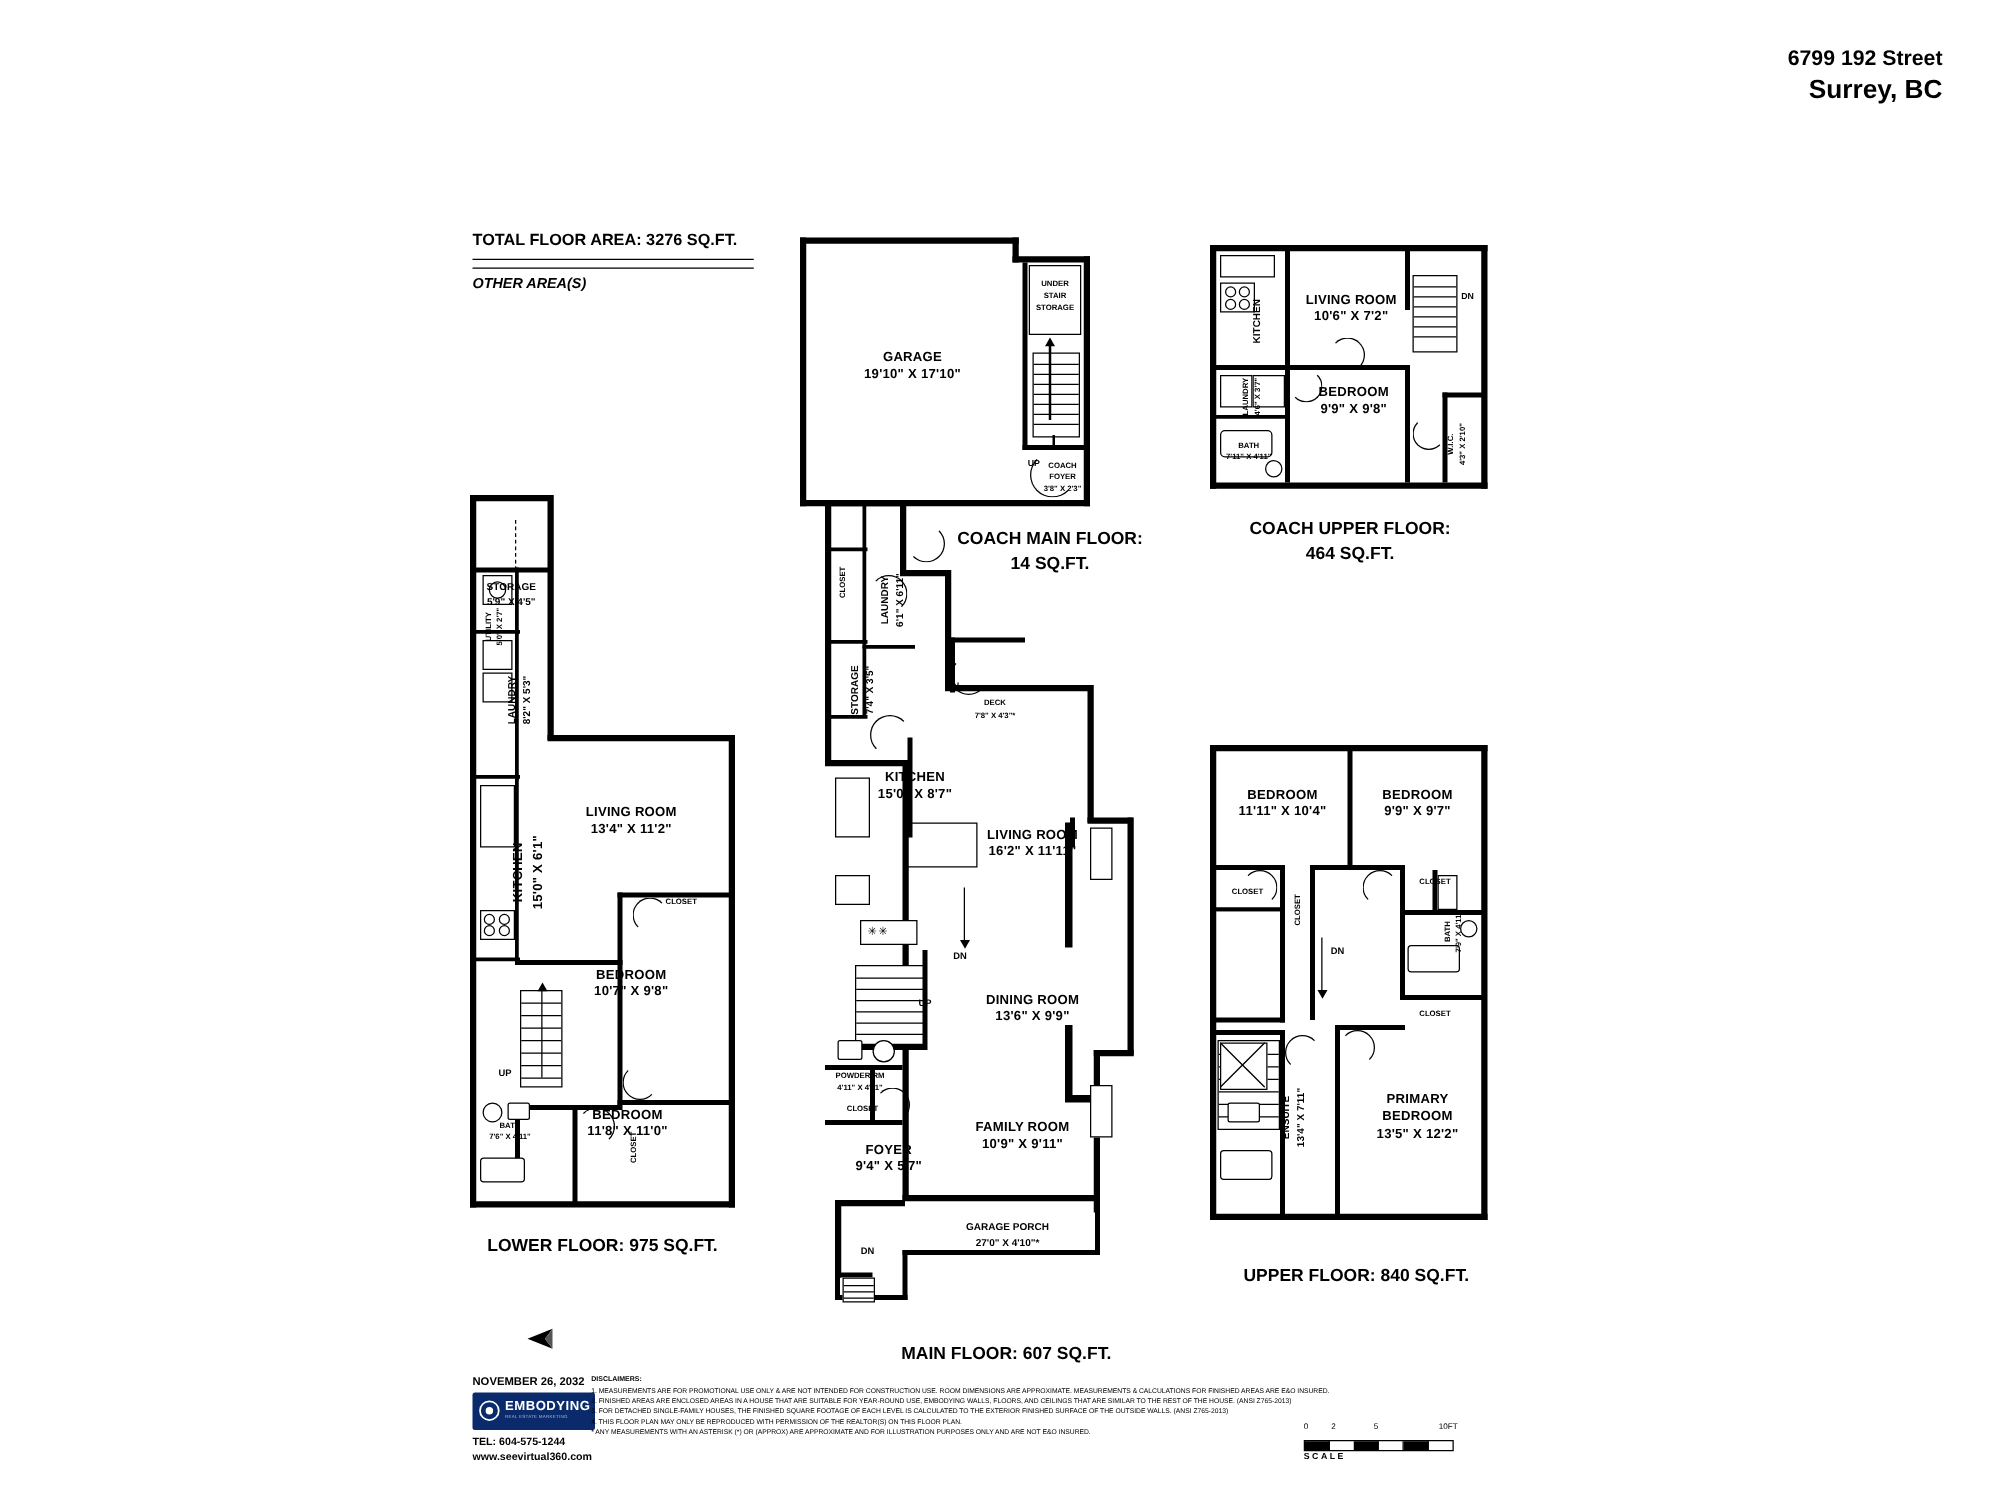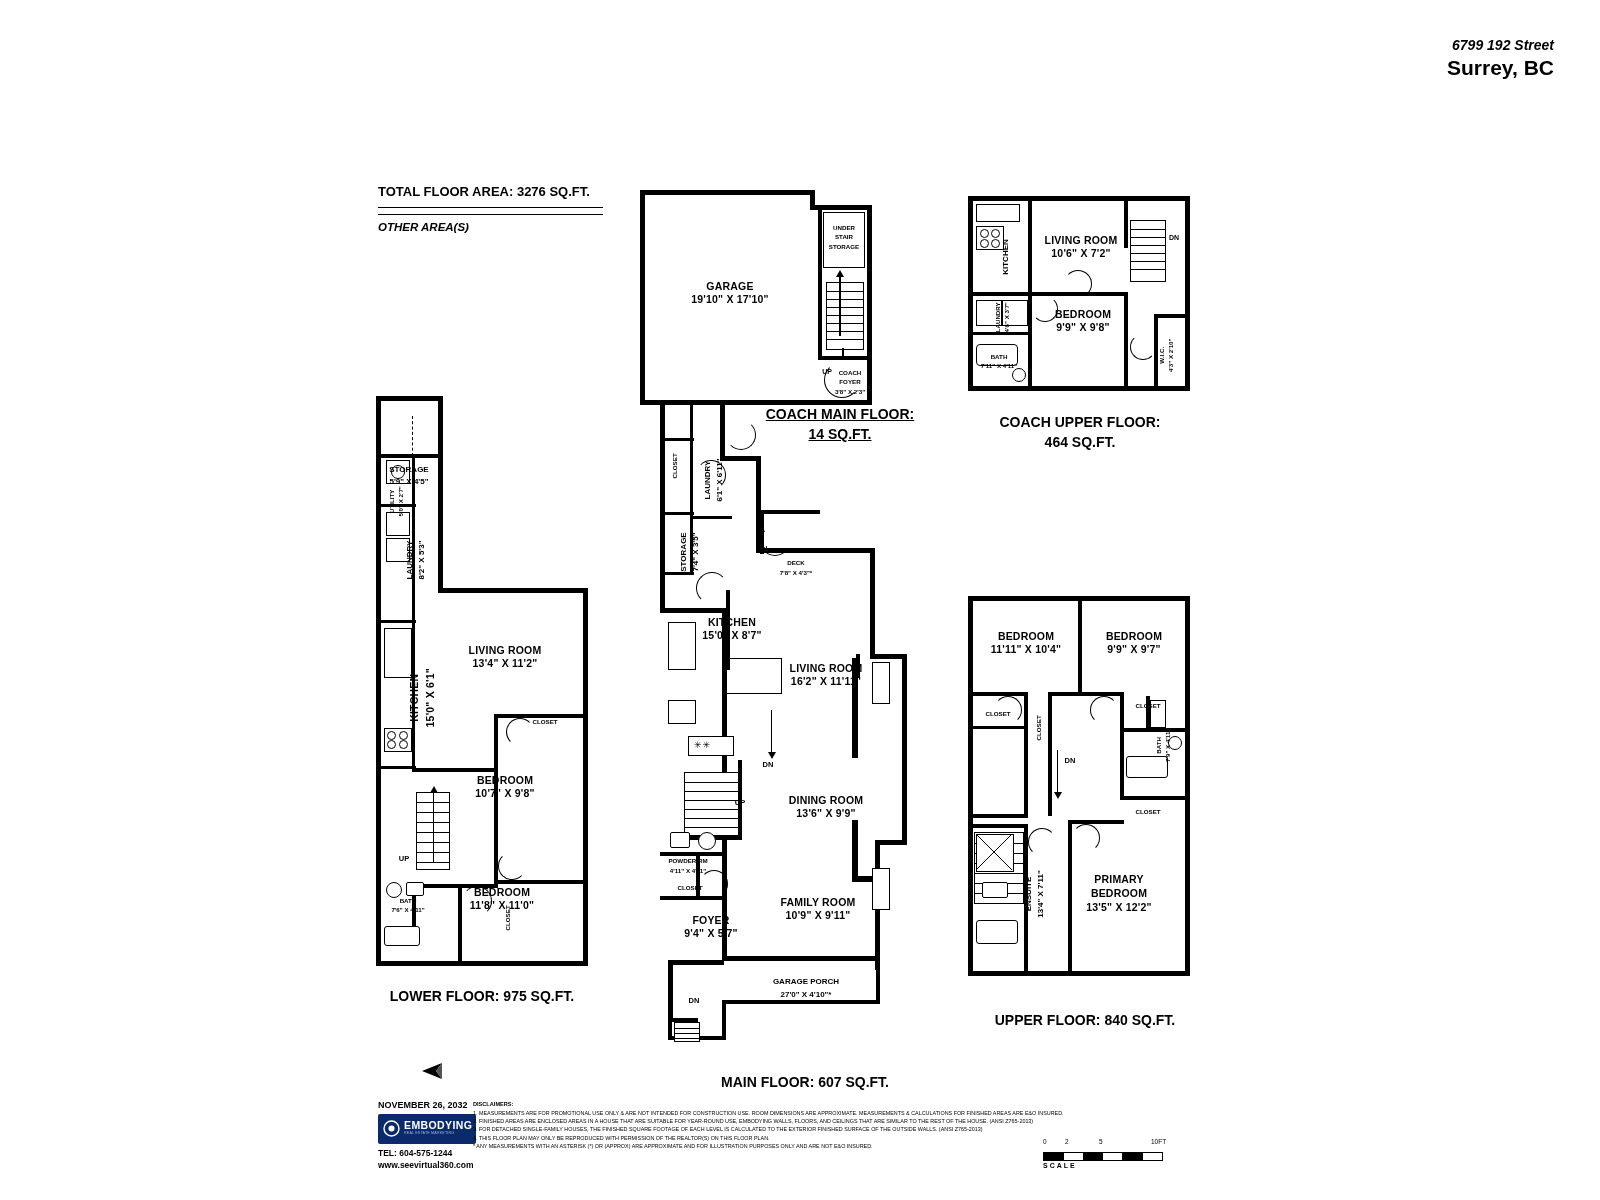--- a/index.html
+++ b/index.html
@@ -5,21 +5,21 @@
   html,body{margin:0;padding:0;}
   body{
     width:1600px;height:1200px;position:relative;background:#ffffff;
     font-family:"Liberation Sans", sans-serif;color:#000;
     -webkit-font-smoothing:antialiased;
   }
   .abs{position:absolute;}
 
   
   #title{right:46px;top:36px;text-align:right;line-height:1.32;}
-  #title .l1{font-size:14px;font-weight:bold;font-style:italic;}
+  #title .l1{font-size:17px;font-weight:bold;}
   #title .l2{font-size:21px;font-weight:bold;}
 
   
   #legend{left:378px;top:184px;width:225px;font-size:12.5px;}
   #legend .row{display:flex;justify-content:space-between;}
   #legend .total{font-weight:bold;font-size:13px;padding-bottom:5px;}
   #legend hr{border:none;border-top:1.3px solid #000;margin:3px 0 6px 0;}
   #legend .big{font-weight:bold;font-size:13.5px;line-height:1.55;}
   #legend .other{font-style:italic;font-weight:bold;font-size:11.5px;margin-top:2px;}
   #legend .small{font-size:11.5px;line-height:1.6;}
@@ -112,21 +112,21 @@
     <span>GARAGE</span><br><span class="d">19'10" X 17'10"</span>
   </div>
   <div class="lbl xs" style="left:184px;top:33px;width:40px;line-height:1.5;">
     <span>UNDER</span><br><span>STAIR</span><br><span>STORAGE</span>
   </div>
   <div class="lbl xs" style="left:186px;top:178px;width:48px;line-height:1.5;">
     <span>COACH</span><br><span>FOYER</span><br><span>3'8" X 2'3"</span>
   </div>
   <div class="lbl xs" style="left:178px;top:178px;width:18px;font-size:7px;">UP</div>
 </div>
-<div class="caption" style="left:700px;top:404px;width:280px;text-decoration:underline;">
+<div class="caption" style="left:700px;top:420px;width:280px;">
   <span>COACH MAIN FLOOR:</span><br><span>14 SQ.FT.</span>
 </div>
 
 <div class="plan" id="coach-upper" style="left:968px;top:196px;width:222px;height:195px;">
   <div class="w" style="left:0;top:0;width:222px;height:5px;"></div>
   <div class="w" style="left:0;top:0;width:5px;height:195px;"></div>
   <div class="w" style="left:217px;top:0;width:5px;height:195px;"></div>
   <div class="w" style="left:0;top:190px;width:222px;height:5px;"></div>
 
   <div class="w" style="left:60px;top:0;width:4px;height:100px;"></div>
@@ -463,21 +463,21 @@
   <div class="lbl xs" style="left:8px;top:114px;width:44px;">CLOSET</div>
   <div class="lbl xs" style="left:158px;top:106px;width:44px;">CLOSET</div>
   <div class="lbl xs" style="left:158px;top:212px;width:44px;">CLOSET</div>
   <div class="lbl xs v rot90" style="left:48px;top:128px;width:46px;">CLOSET</div>
   <div class="lbl xs v rot90" style="left:172px;top:140px;width:46px;line-height:1.5;">
     <span>BATH</span><br><span>7'9" X 4'11"</span>
   </div>
   <div class="lbl sm v rot90" style="left:32px;top:286px;width:70px;line-height:1.5;">
     <span>ENSUITE</span><br><span>13'4" X 7'11"</span>
   </div>
-  <div class="lbl" style="left:98px;top:276px;width:106px;line-height:1.35;">
+  <div class="lbl" style="left:113px;top:276px;width:106px;line-height:1.35;">
     <span>PRIMARY</span><br><span>BEDROOM</span><br><span>13'5" X 12'2"</span>
   </div>
   <div class="lbl xs" style="left:92px;top:160px;width:20px;font-size:7.5px;">DN</div>
 </div>
 <div class="caption" style="left:960px;top:1010px;width:250px;">UPPER FLOOR: 840 SQ.FT.</div>
 
 <div id="compass">
   <svg width="30" height="30" viewBox="0 0 30 30">
     <path d="M4 15 L24 7 L18 15 L24 23 Z" fill="#000"></path>
     <path d="M24 7 L18 15 L24 23" fill="#555"></path>

